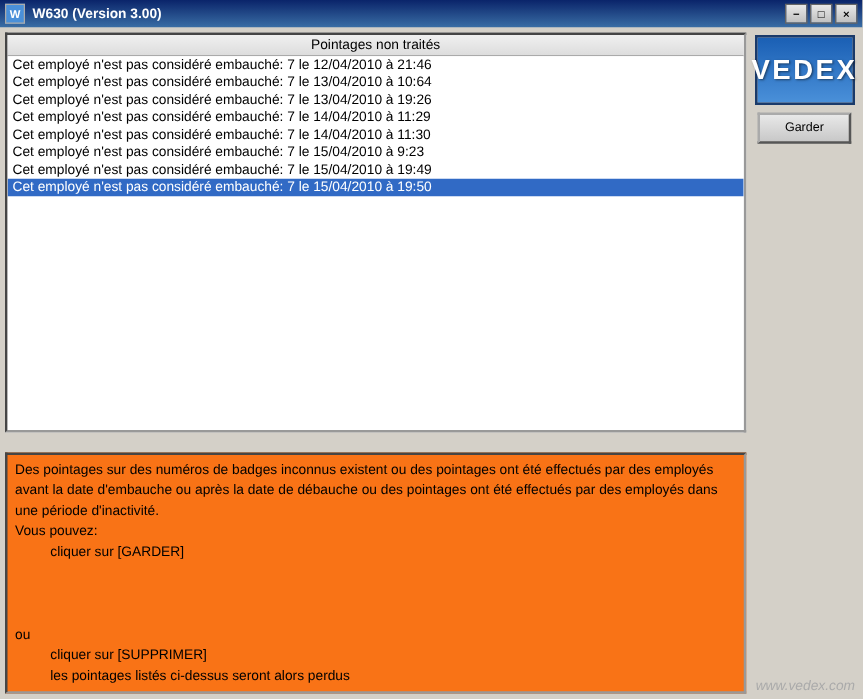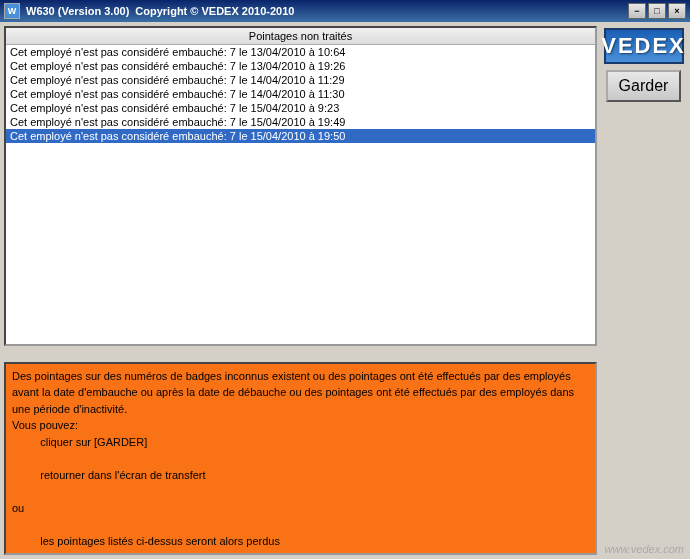--- a/index.html
+++ b/index.html
@@ -131,37 +131,37 @@
       padding: 2px;
     }
 
     
     .vedex-logo {
       background: linear-gradient(to bottom, #1a5fb4, #4a90d9);
       color: white;
       font-size: 22px;
       font-weight: bold;
       width: 80px;
-      height: 36px;
+      height: 56px;
       display: flex;
       align-items: center;
       justify-content: center;
       border: 2px solid #1a3a6a;
       letter-spacing: 2px;
       text-shadow: 1px 1px 2px rgba(0,0,0,0.5);
     }
 
     
     .action-btn {
       width: 75px;
       padding: 5px 4px;
       background: linear-gradient(to bottom, #e8e8e8, #c8c8c8);
       border: 2px outset #aaa;
       cursor: pointer;
-      font-size: 16px;
+      font-size: 10px;
       color: #000;
       text-align: center;
       font-family: 'Tahoma', sans-serif;
     }
     .btn-spacer { flex: 1; }
 
     
     .watermark {
       position: absolute;
       bottom: 4px;
@@ -177,60 +177,60 @@
     .listbox-content::-webkit-scrollbar-thumb { background: #c0c0c0; border: 1px solid #888; }
     .info-text-indent { padding-left: 16px; }
   </style>
 </head>
 <body>
 
 <div class="title-bar">
   <div class="title-bar-left">
     <div class="title-bar-icon">W</div>
     <span>W630  (Version 3.00)</span>
-    <span>Copyright  ©  VEDEX  2010-2010</span>
   </div>
   <div class="title-bar-controls">
     <div class="title-btn">−</div>
     <div class="title-btn">□</div>
     <div class="title-btn">×</div>
   </div>
 </div>
 
 <div class="main-container">
 
   <div class="left-panel">
 
     <div class="listbox-container">
       <div class="listbox-title">Pointages non traités</div>
       <div class="listbox-content">
 
+      <div class="list-item">Cet employé n'est pas considéré embauché: 7 le 12/04/2010 à 21:46</div>
           <div class="list-item">Cet employé n'est pas considéré embauché: 7 le 13/04/2010 à 10:64</div>
           <div class="list-item">Cet employé n'est pas considéré embauché: 7 le 13/04/2010 à 19:26</div>
           <div class="list-item">Cet employé n'est pas considéré embauché: 7 le 14/04/2010 à 11:29</div>
           <div class="list-item">Cet employé n'est pas considéré embauché: 7 le 14/04/2010 à 11:30</div>
           <div class="list-item">Cet employé n'est pas considéré embauché: 7 le 15/04/2010 à 9:23</div>
           <div class="list-item">Cet employé n'est pas considéré embauché: 7 le 15/04/2010 à 19:49</div>
           <div class="list-item selected">Cet employé n'est pas considéré embauché: 7 le 15/04/2010 à 19:50</div>
         </div>
     </div>
 
     <div class="info-box">
       <span>Des pointages sur des numéros de badges inconnus existent ou des pointages ont été effectués par des employés avant la date d'embauche ou après la date de débauche ou des pointages ont été effectués par des employés dans une période d'inactivité.</span>
       <br>
       <span>Vous pouvez:</span>
       <br>
       <span class="info-text-indent">&nbsp;&nbsp;&nbsp;&nbsp;<span>cliquer sur [GARDER]</span></span>
       <br>
       <br>
-      <span class="info-text-indent">&nbsp;&nbsp;&nbsp;&nbsp;<span>retourner dans l'écran de transfert</span></span>
       <br>
       <br>
       <span>ou</span>
       <br>
+      <span class="info-text-indent">&nbsp;&nbsp;&nbsp;&nbsp;<span>cliquer sur [SUPPRIMER]</span></span>
       <br>
       <span class="info-text-indent">&nbsp;&nbsp;&nbsp;&nbsp;<span>les pointages listés ci-dessus seront alors perdus</span></span>
     </div>
 
   </div>
 
   <div class="right-panel">
     <div class="vedex-logo">VEDEX</div>
     <button class="action-btn">Garder</button>
     <div class="btn-spacer"></div>

